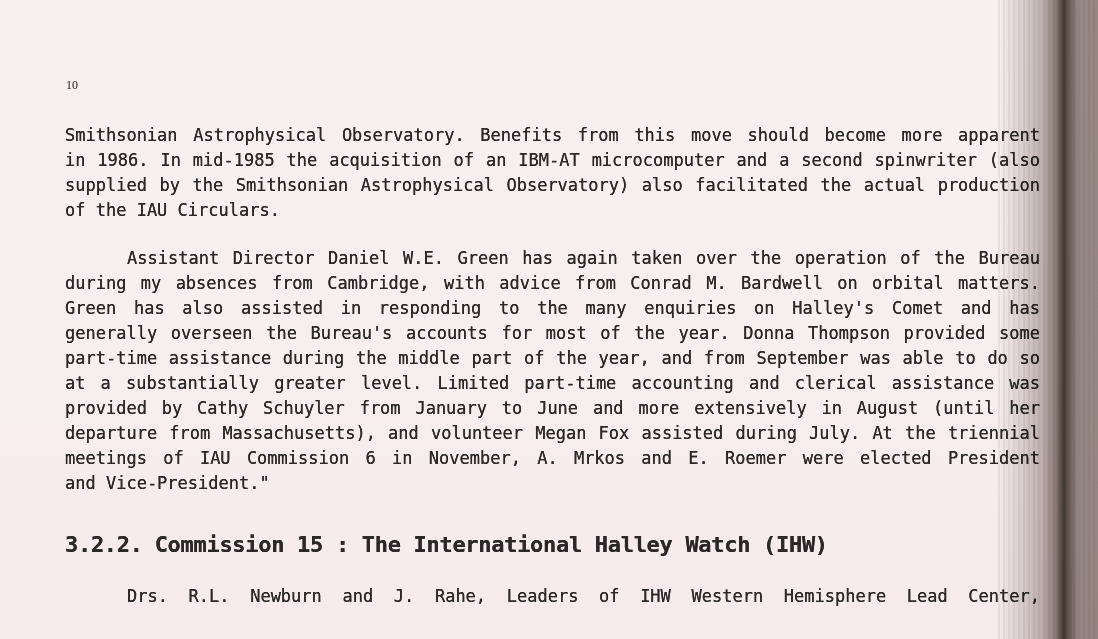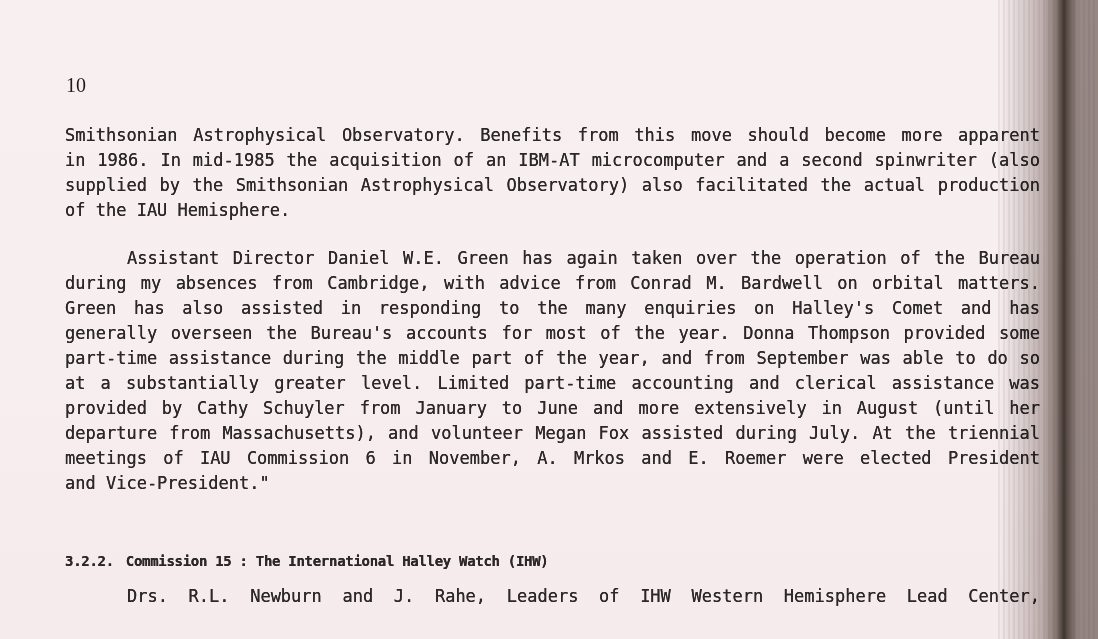--- a/index.html
+++ b/index.html
@@ -14,21 +14,21 @@
     overflow: hidden;
     background: linear-gradient(180deg, #f8eff1 0%, var(--paper) 55%, #f5eaec 100%);
     font-family: "DejaVu Sans Mono", monospace;
     color: var(--ink);
   }
   .page-number {
     position: absolute;
     left: 66px;
     top: 73px;
     font-family: "Liberation Serif", "DejaVu Serif", serif;
-    font-size: 20px;
+    font-size: 12px;
     line-height: 24px;
     color: #1f1b1c;
   }
   .para {
     position: absolute;
     left: 65px;
     width: 975px;
     font-size: 17px;
     line-height: 25px;
     text-shadow: 0 0 0.35px currentColor;
@@ -40,27 +40,26 @@
   .line.flush { text-align-last: left; }
   .line.indent { text-indent: 62px; }
   .para-1 { top: 123px; }
   .para-2 { top: 246px; }
   .para-3 { top: 584px; }
   .heading {
     position: absolute;
     left: 65px;
     top: 532px;
     width: 975px;
-    font-size: 14px;
+    font-size: 22px;
     line-height: 25px;
     font-weight: bold;
     letter-spacing: -0.3px;
     text-shadow: 0 0 0.4px currentColor;
     white-space: nowrap;
-    margin-top: 17px;
   }
   .heading .h-num { margin-right: 12px; }
   .gutter-shadow {
     position: absolute;
     top: 0;
     right: 0;
     width: 100px;
     height: 100%;
     pointer-events: none;
     mix-blend-mode: multiply;
@@ -83,21 +82,21 @@
 <body>
 
 <div class="page">
 
   <div class="page-number">10</div>
 
   <div class="para para-1">
     <div class="line">Smithsonian Astrophysical Observatory. Benefits from this move should become more apparent</div>
     <div class="line">in 1986. In mid-1985 the acquisition of an IBM-AT microcomputer and a second spinwriter (also</div>
     <div class="line">supplied by the Smithsonian Astrophysical Observatory) also facilitated the actual production</div>
-    <div class="line flush">of the IAU Hemisphere.</div>
+    <div class="line flush">of the IAU Circulars.</div>
   </div>
 
   <div class="para para-2">
     <div class="line indent">Assistant Director Daniel W.E. Green has again taken over the operation of the Bureau</div>
     <div class="line">during my absences from Cambridge, with advice from Conrad M. Bardwell on orbital matters.</div>
     <div class="line">Green has also assisted in responding to the many enquiries on Halley's Comet and has</div>
     <div class="line">generally overseen the Bureau's accounts for most of the year. Donna Thompson provided some</div>
     <div class="line">part-time assistance during the middle part of the year, and from September was able to do so</div>
     <div class="line">at a substantially greater level. Limited part-time accounting and clerical assistance was</div>
     <div class="line">provided by Cathy Schuyler from January to June and more extensively in August (until her</div>

